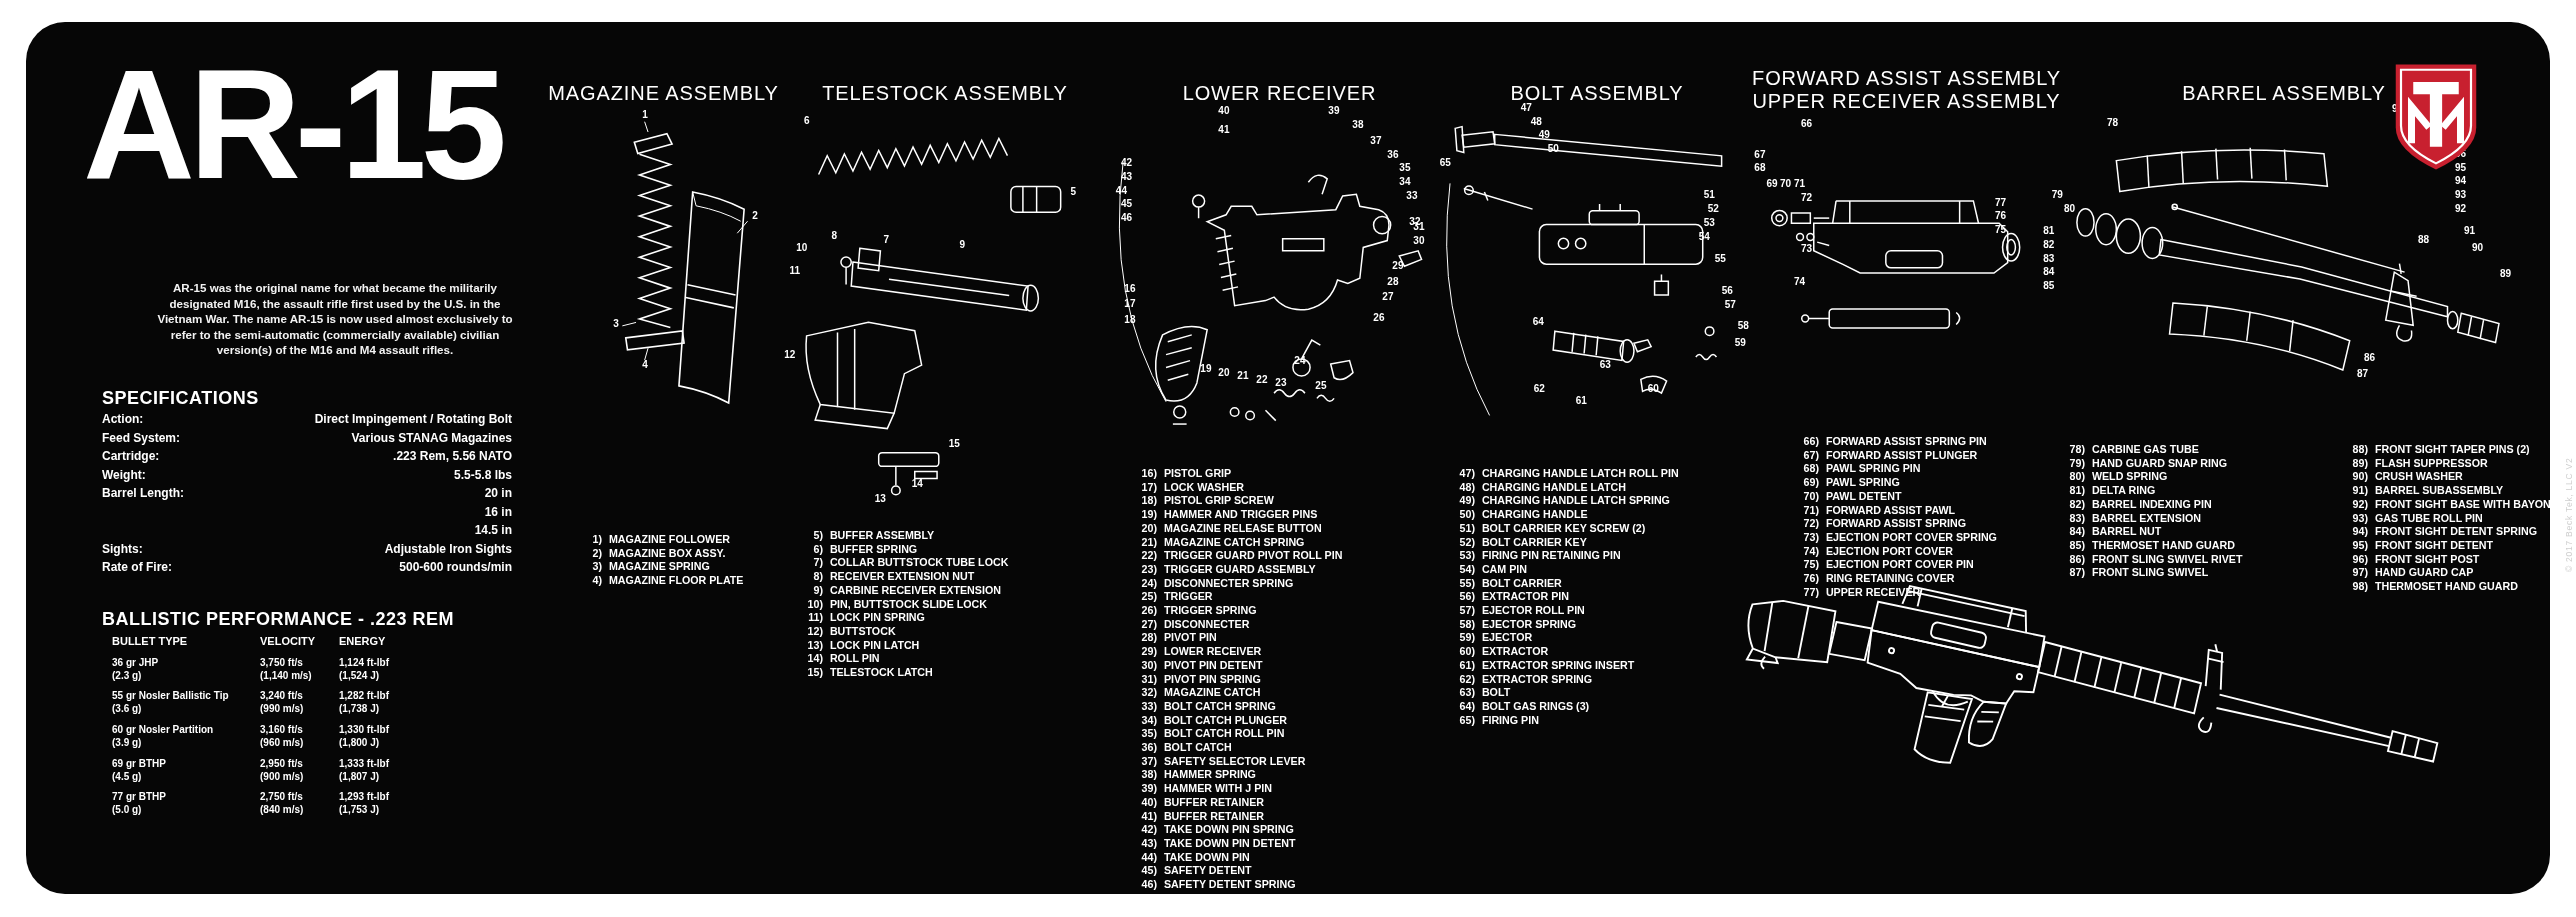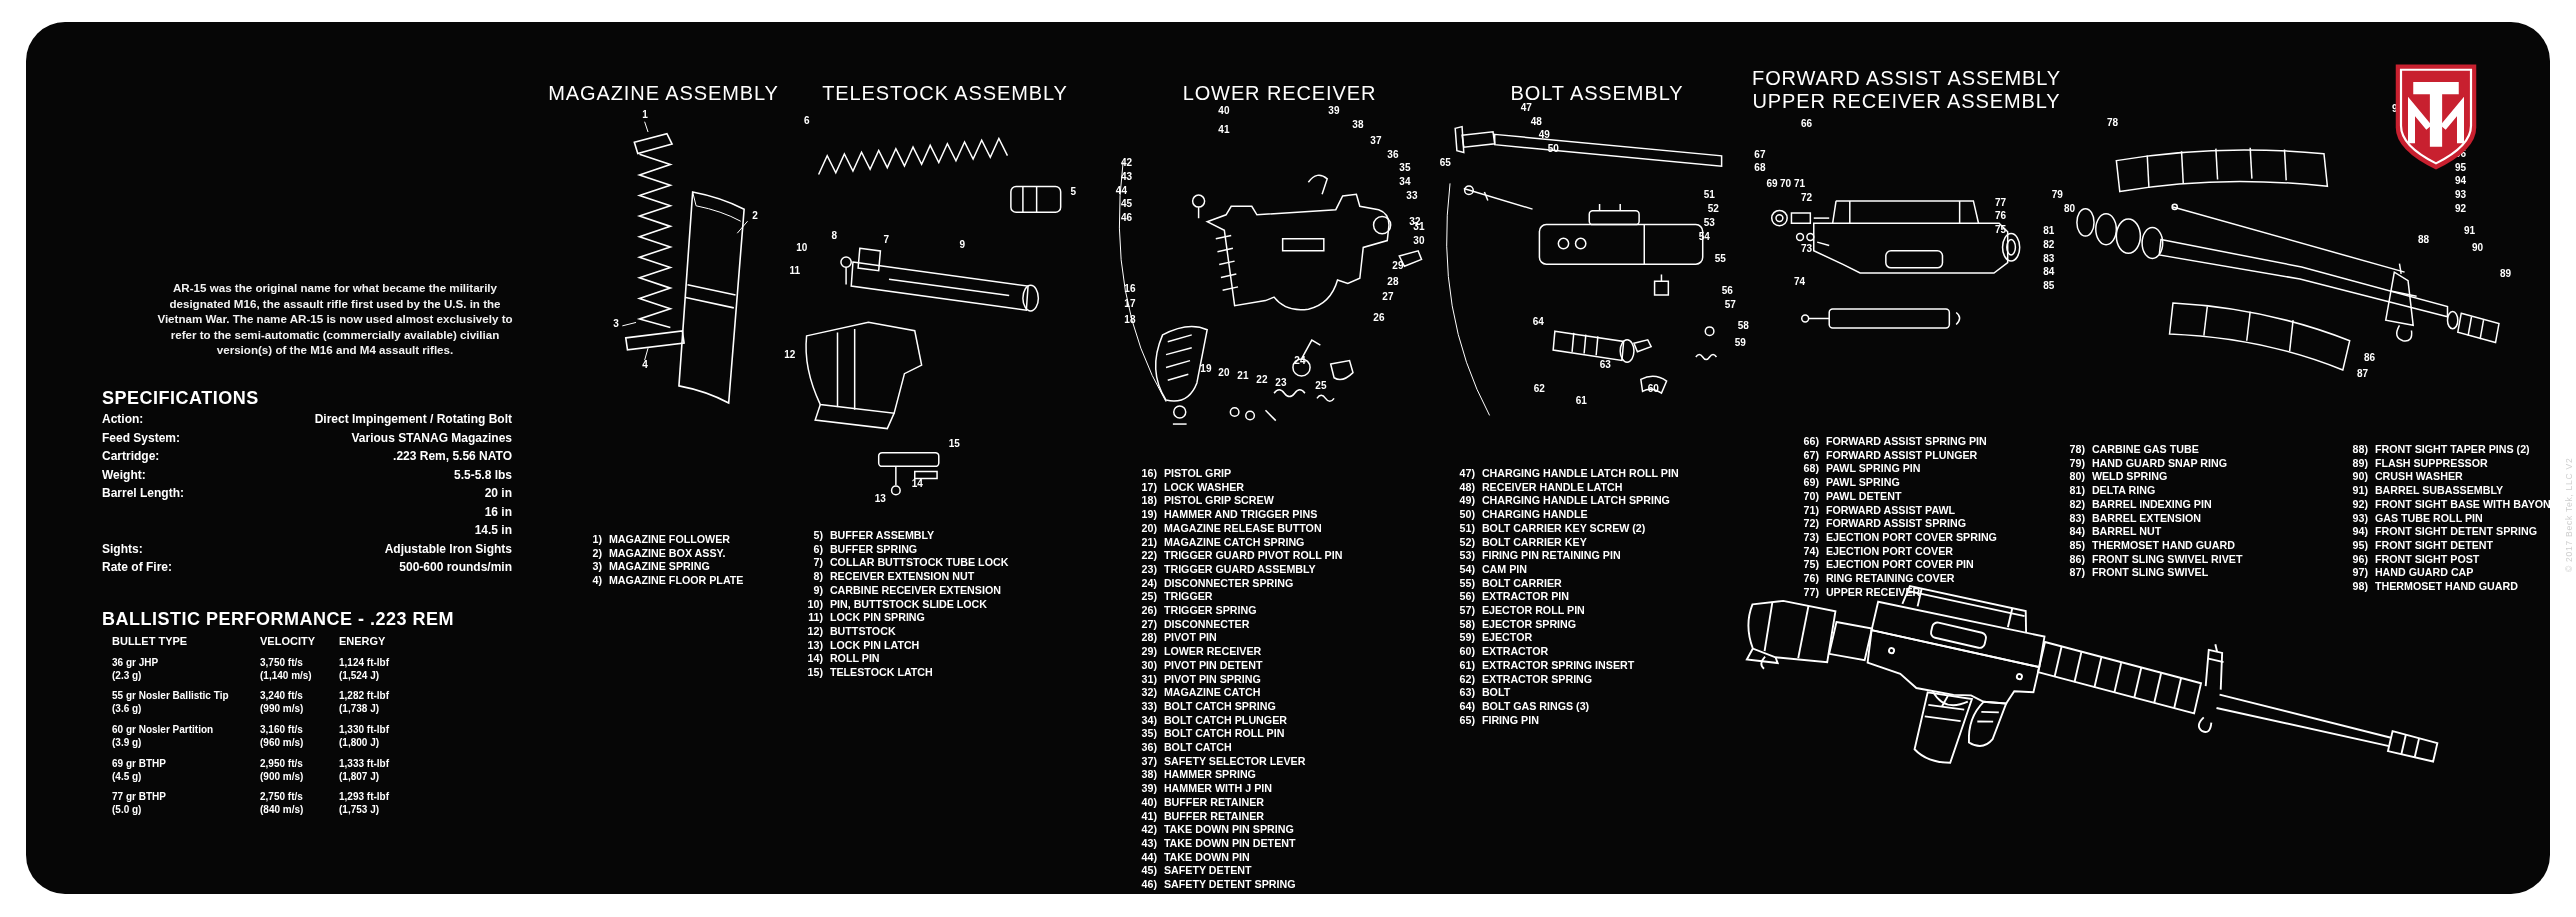--- a/index.html
+++ b/index.html
@@ -41,20 +41,21 @@
 
   .copyright { position:absolute; left:2538px; top:550px; transform:rotate(-90deg); transform-origin:0 0; font-size:8.6px; letter-spacing:0.7px; color:#cfcfcf; white-space:nowrap; }
 
   .rifle { transform:rotate(13deg); }
 </style>
 </head>
 <body>
 
 <div class="mat">
 
+  <div class="abs title" style="left:57px; top:29px;">AR-15</div>
 
   <p class="abs desc" style="left:127px; top:258px; width:364px;">AR-15 was the original name for what became the militarily designated M16, the assault rifle first used by the U.S. in the Vietnam War. The name AR-15 is now used almost exclusively to refer to the semi-automatic (commercially available) civilian version(s) of the M16 and M4 assault rifles.</p>
 
   <div class="abs h-small" style="left:76px; top:366px;">SPECIFICATIONS</div>
   <div class="abs spec-rows" style="left:76px; top:388px; width:410px;">
 
       <div class="spec-row">
         <span class="spec-label">Action:</span>
         <span class="spec-value">Direct Impingement / Rotating Bolt</span>
       </div>
@@ -609,21 +610,21 @@
       </div>
     <div class="parts" style="left:17px; top:385px;">
 
         <div class="part">
           <span class="pn">47)</span>
           <span class="pl">CHARGING HANDLE LATCH ROLL PIN</span>
         </div>
 
         <div class="part">
           <span class="pn">48)</span>
-          <span class="pl">RECEIVER HANDLE LATCH</span>
+          <span class="pl">CHARGING HANDLE LATCH</span>
         </div>
 
         <div class="part">
           <span class="pn">49)</span>
           <span class="pl">CHARGING HANDLE LATCH SPRING</span>
         </div>
 
         <div class="part">
           <span class="pn">50)</span>
           <span class="pl">CHARGING HANDLE</span>
@@ -803,20 +804,21 @@
         </div>
 
         <div class="part">
           <span class="pn">77)</span>
           <span class="pl">UPPER RECEIVER</span>
         </div>
       </div>
   </section>
 
   <section class="assembly" style="left:2009px; top:60px; width:498px; height:824px;">
+    <h2 class="sec-title" style="top:0;">BARREL ASSEMBLY</h2>
     <div class="diagram" style="left:8.6px; top:22px; width:481px; height:326px;">
       <svg viewBox="0 0 560 380" width="481" height="326">
         <g stroke="#fff" fill="none" stroke-width="1.5">
           <path d="M84 66 Q200 46 326 58 L330 96 Q204 82 88 102 Z"></path>
           <line x1="120" y1="60" x2="122" y2="98"></line>
           <line x1="160" y1="55" x2="162" y2="93"></line>
           <line x1="200" y1="52" x2="202" y2="88"></line>
           <line x1="240" y1="51" x2="242" y2="87"></line>
           <line x1="280" y1="53" x2="282" y2="89"></line>
           <ellipse cx="48" cy="138" rx="10" ry="16"></ellipse>

